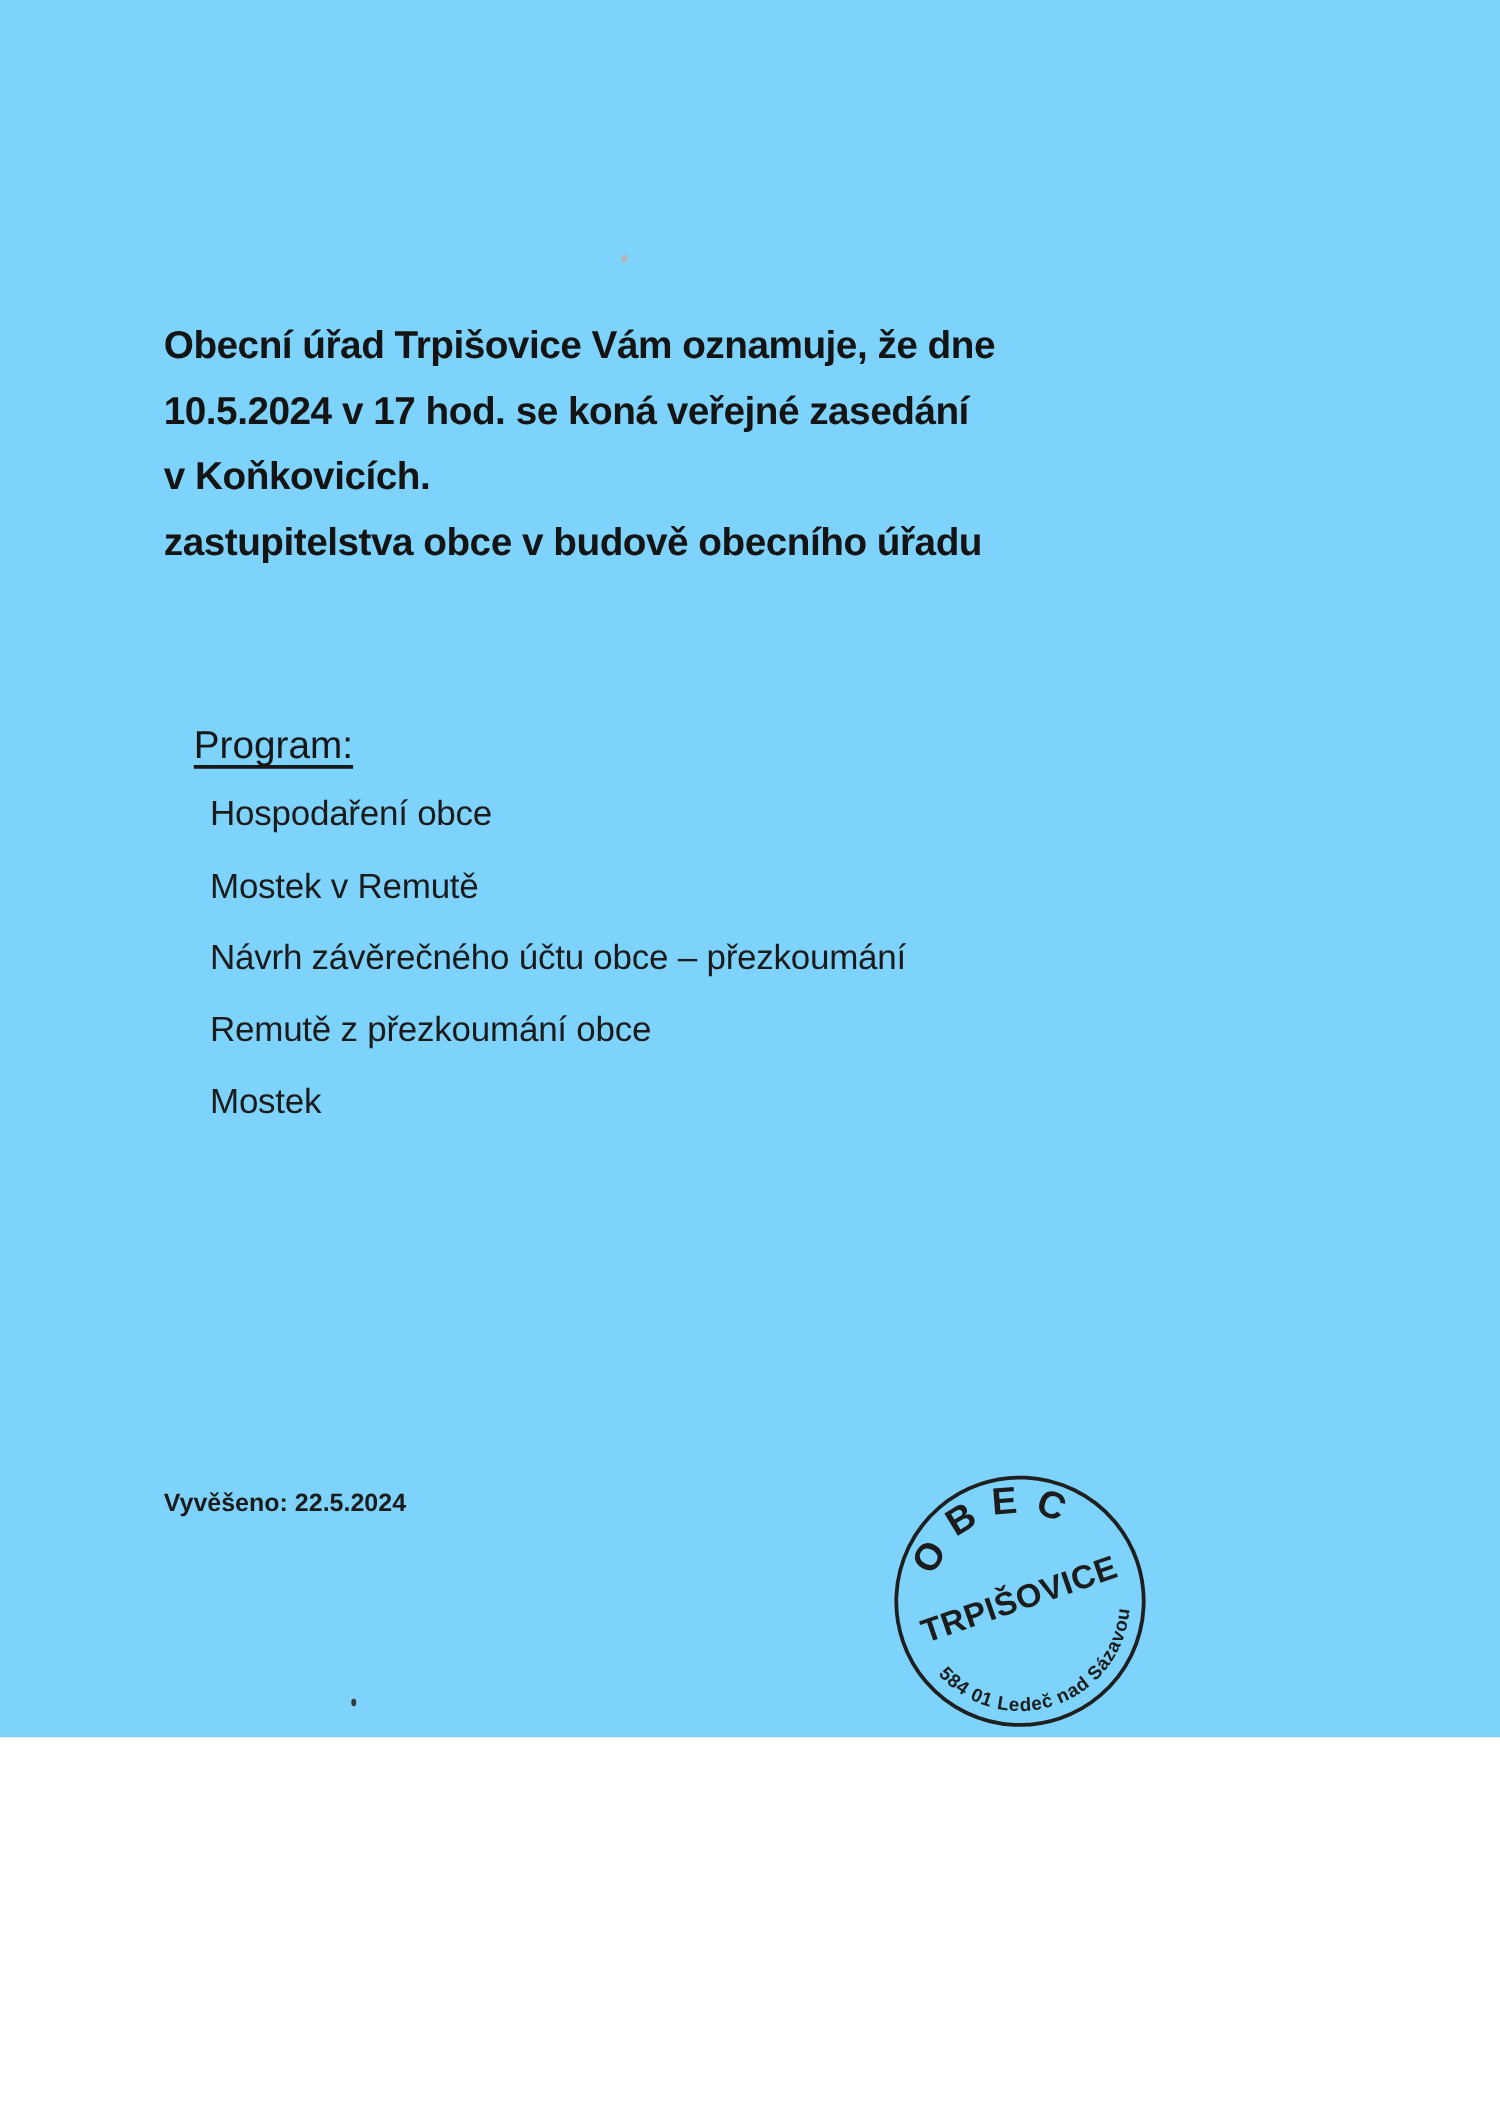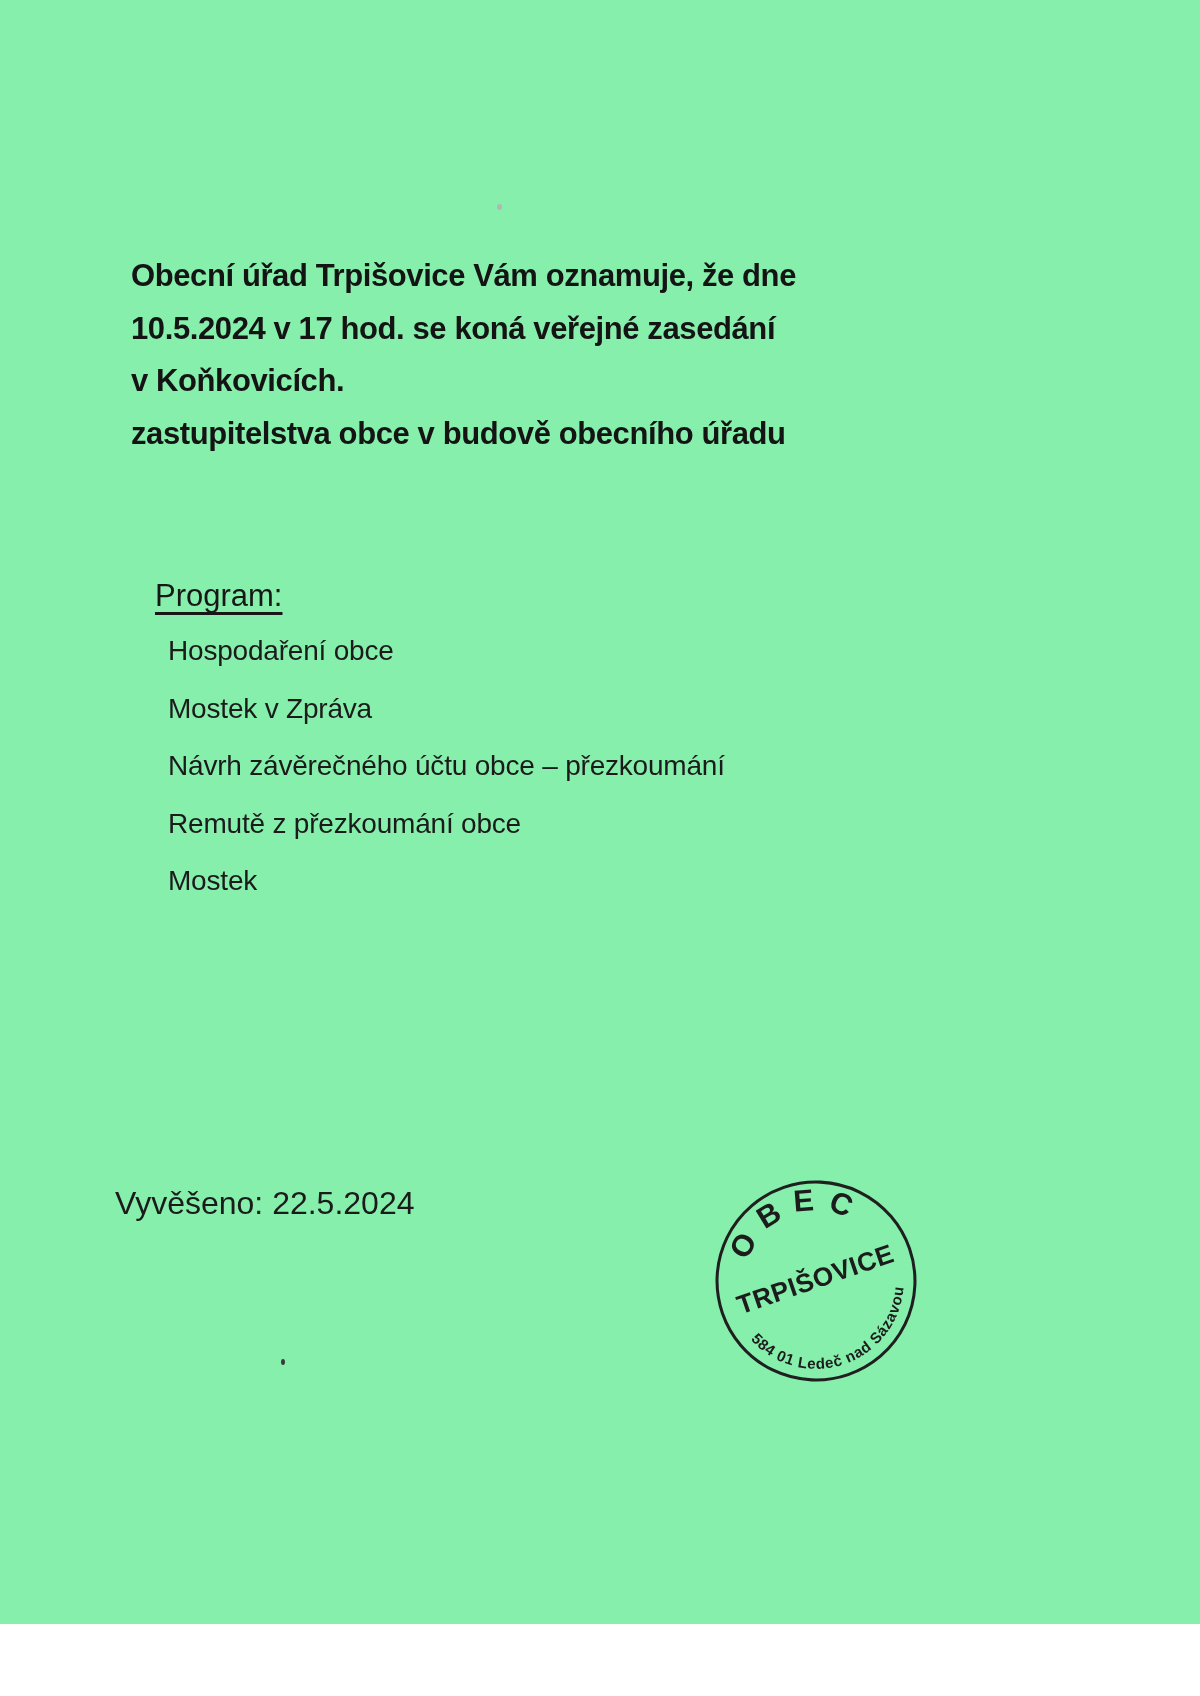--- a/index.html
+++ b/index.html
@@ -3,22 +3,22 @@
 <meta charset="utf-8">
 <style>
   html, body {
     margin: 0;
     padding: 0;
     background: #ffffff;
   }
   .page {
     position: relative;
     width: 1200px;
-    height: 1624px;
-    background: #86efac;
+    height: 1390px;
+    background: #7dd3fc;
     overflow: hidden;
     font-family: "Liberation Sans", sans-serif;
     color: #161616;
   }
   .announcement {
     position: absolute;
     left: 131px;
     top: 250px;
     width: 780px;
     font-size: 31px;
@@ -49,24 +49,24 @@
     letter-spacing: -0.2px;
   }
   .agenda-item {
     line-height: 35px;
     margin-bottom: 22.5px;
     white-space: nowrap;
     margin-left: 37px;
   }
   .posted {
     position: absolute;
-    left: 115px;
+    left: 131px;
     top: 1186px;
-    font-size: 32px;
-    font-weight: 400;
+    font-size: 20px;
+    font-weight: 700;
     line-height: 34px;
     color: #1b1b1b;
   }
   .stamp {
     position: absolute;
     left: 714px;
     top: 1179px;
     width: 204px;
     height: 204px;
   }
@@ -120,21 +120,21 @@
     <div class="announcement-line">Obecní úřad Trpišovice Vám oznamuje, že dne</div>
     <div class="announcement-line">10.5.2024 v 17 hod. se koná veřejné zasedání</div>
     <div class="announcement-line">v Koňkovicích.</div>
     <div class="announcement-line">zastupitelstva obce v budově obecního úřadu</div>
   </div>
 
   <div class="program-heading">Program:</div>
 
   <div class="agenda">
     <div class="agenda-item">Hospodaření obce</div>
-    <div class="agenda-item">Mostek v Zpráva</div>
+    <div class="agenda-item">Mostek v Remutě</div>
     <div class="agenda-item">Návrh závěrečného účtu obce – přezkoumání</div>
     <div class="agenda-item">Remutě z přezkoumání obce</div>
     <div class="agenda-item">Mostek</div>
   </div>
 
   <div class="posted">Vyvěšeno: 22.5.2024</div>
 
   <div class="stamp">
     <svg viewBox="0 0 202 202" width="204" height="204" xmlns="http://www.w3.org/2000/svg">
       <defs>

